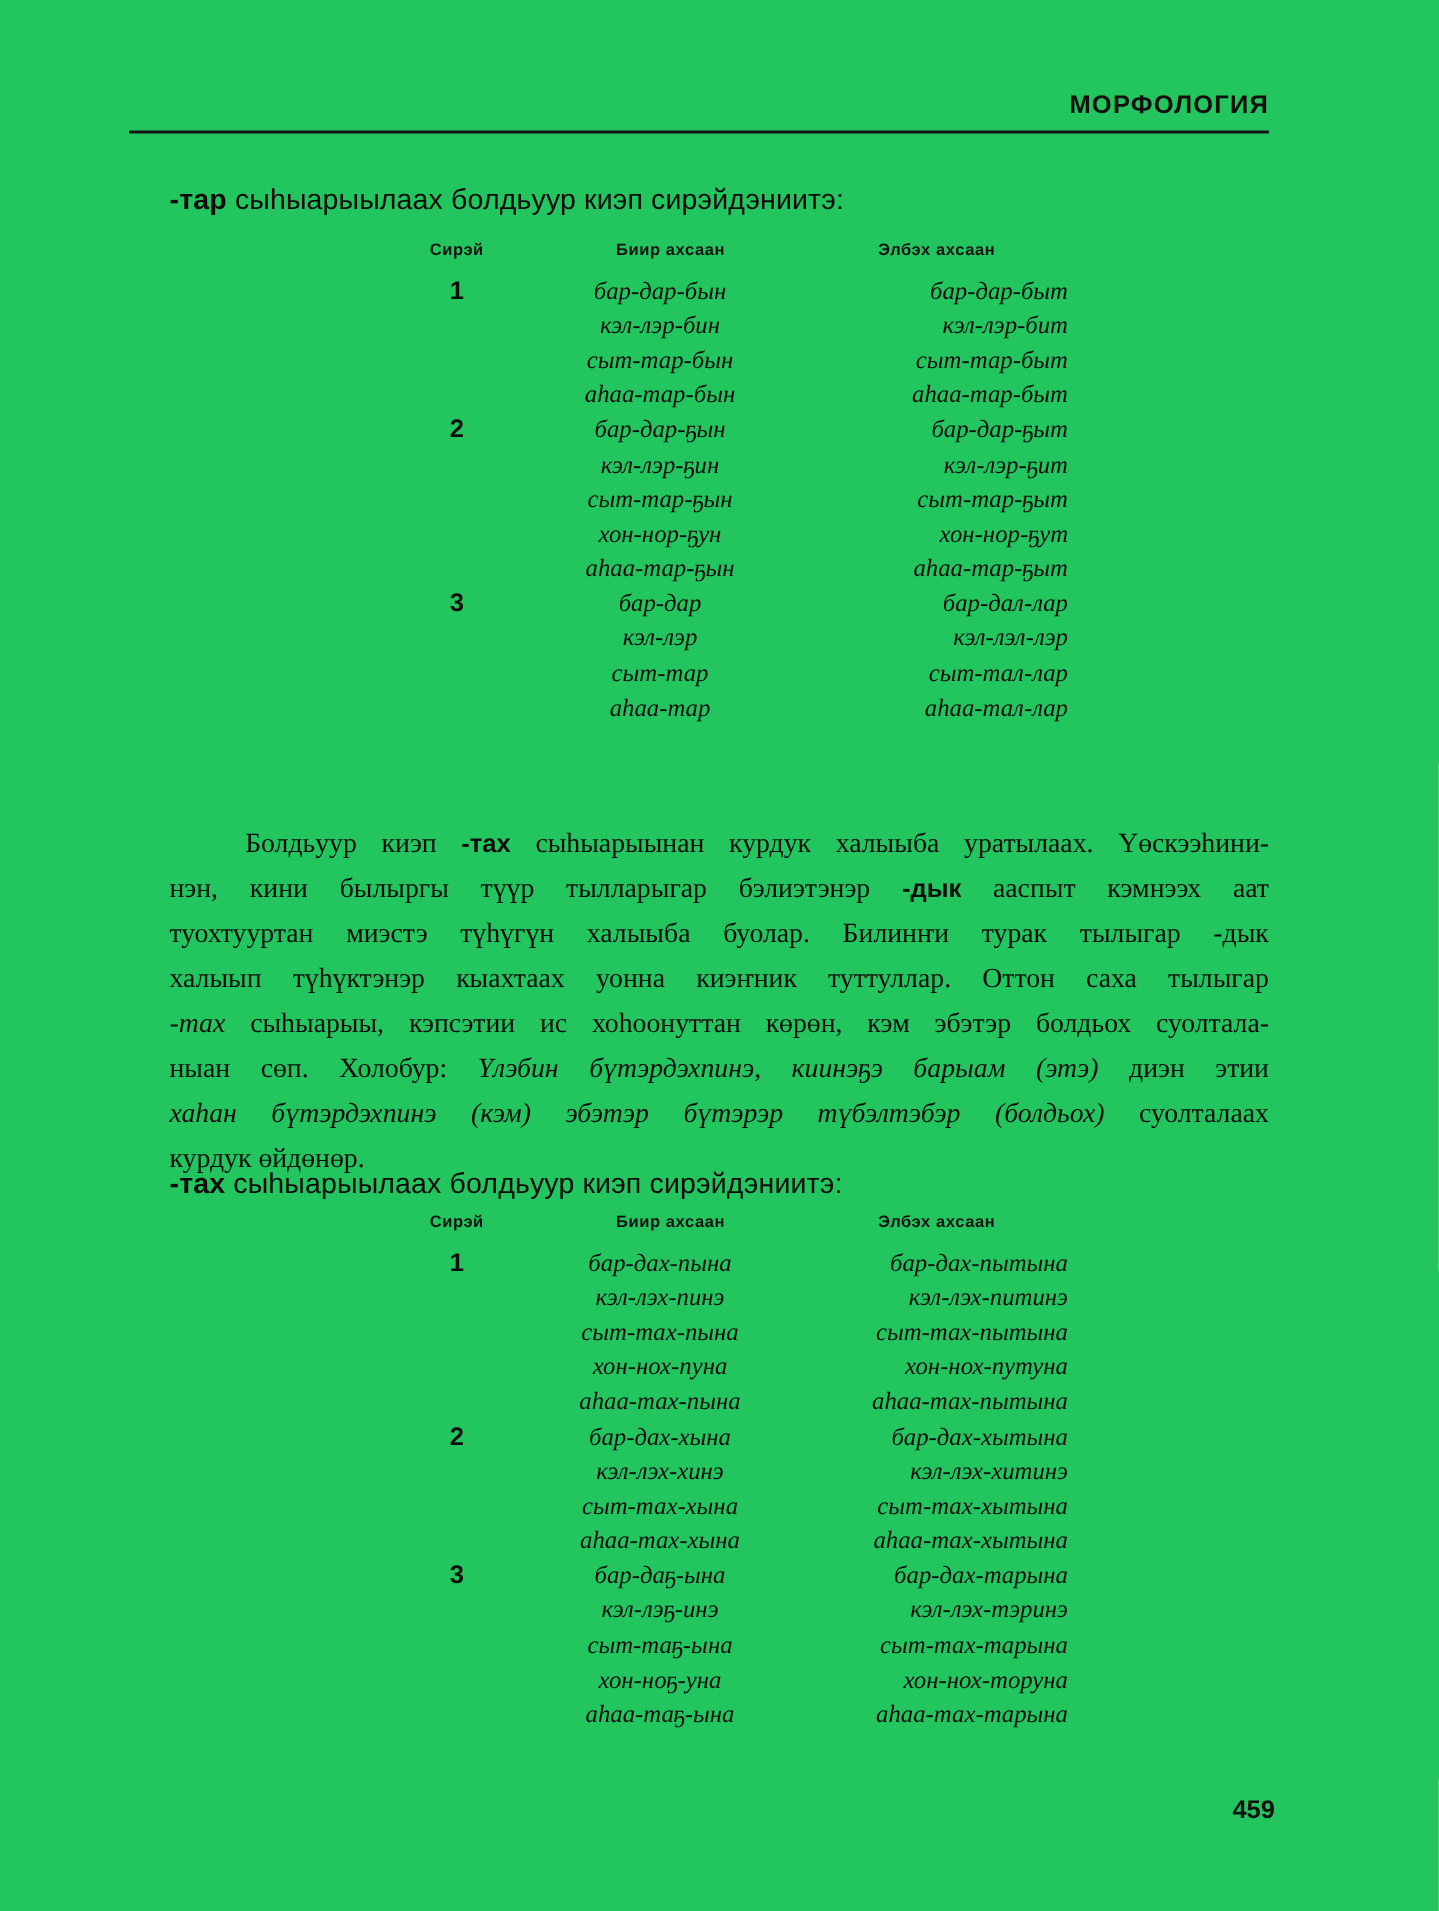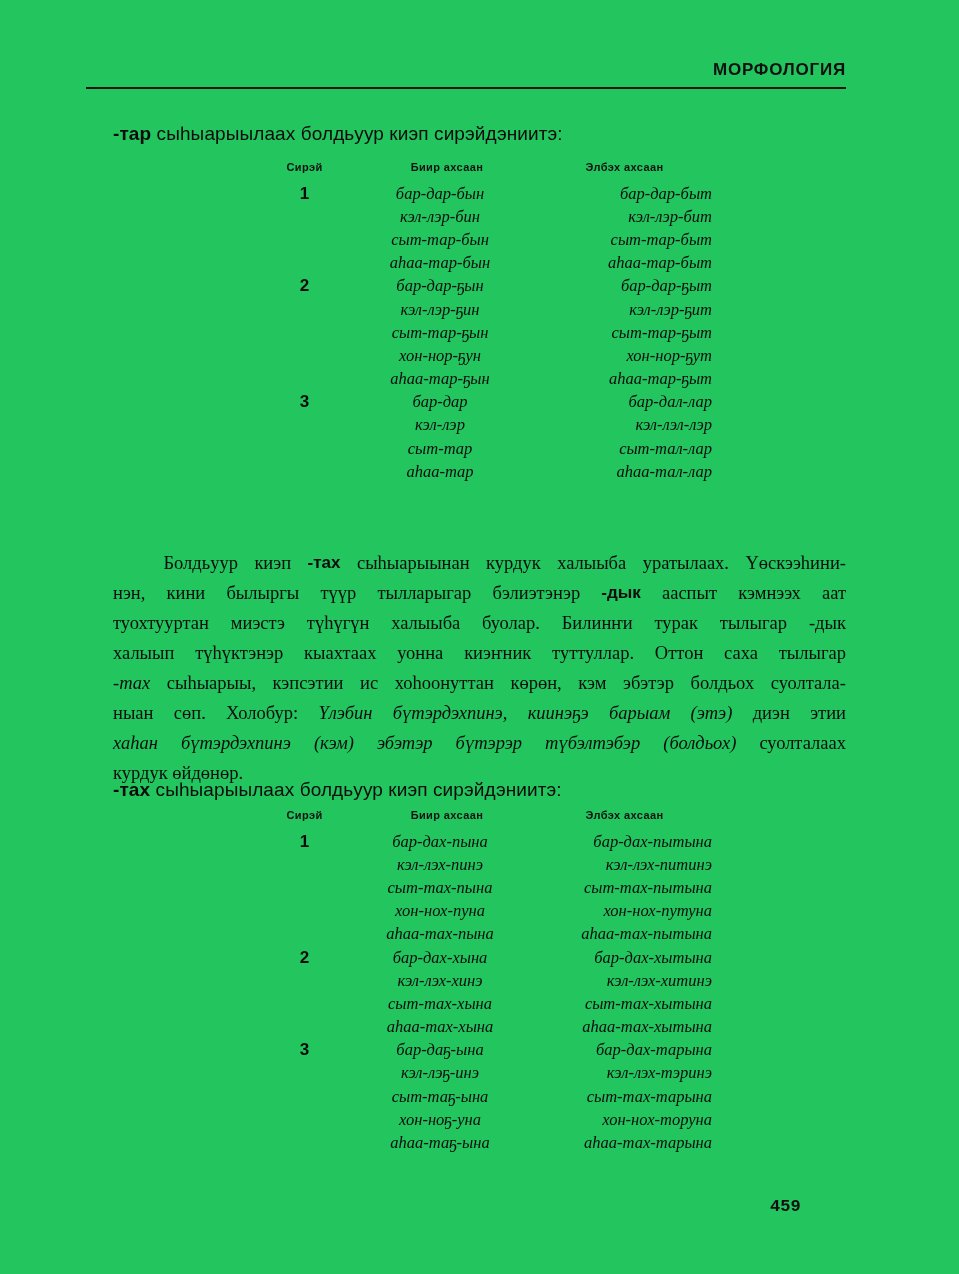--- a/index.html
+++ b/index.html
@@ -136,22 +136,22 @@
   .body-line.justify > span { white-space: pre; }
   .ital { font-style: italic; }
   .bold { font-weight: bold; font-family: "Liberation Sans", "DejaVu Sans", sans-serif; font-size: 17px;}
 
   
   .folio {
     position: absolute;
     left: 770px;
     top: 1197px;
     width: 80px;
-    text-align: left;
-    font-family: Liberation Mono, monospace;
+    text-align: right;
+    font-family: Liberation Sans, sans-serif;
     font-weight: bold;
     font-size: 17px;
     color: #101010;
   }
 </style>
 </head>
 <body>
 
 <div class="page">
 

